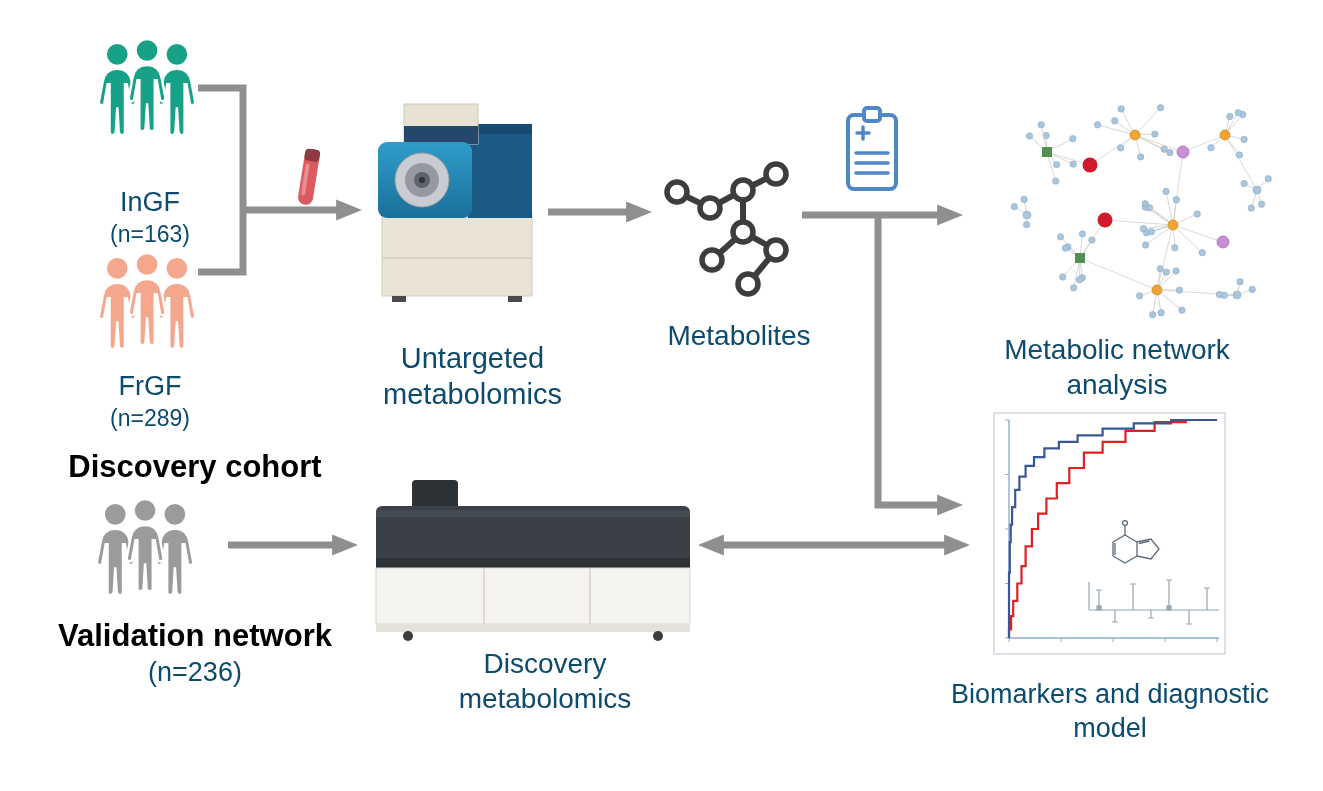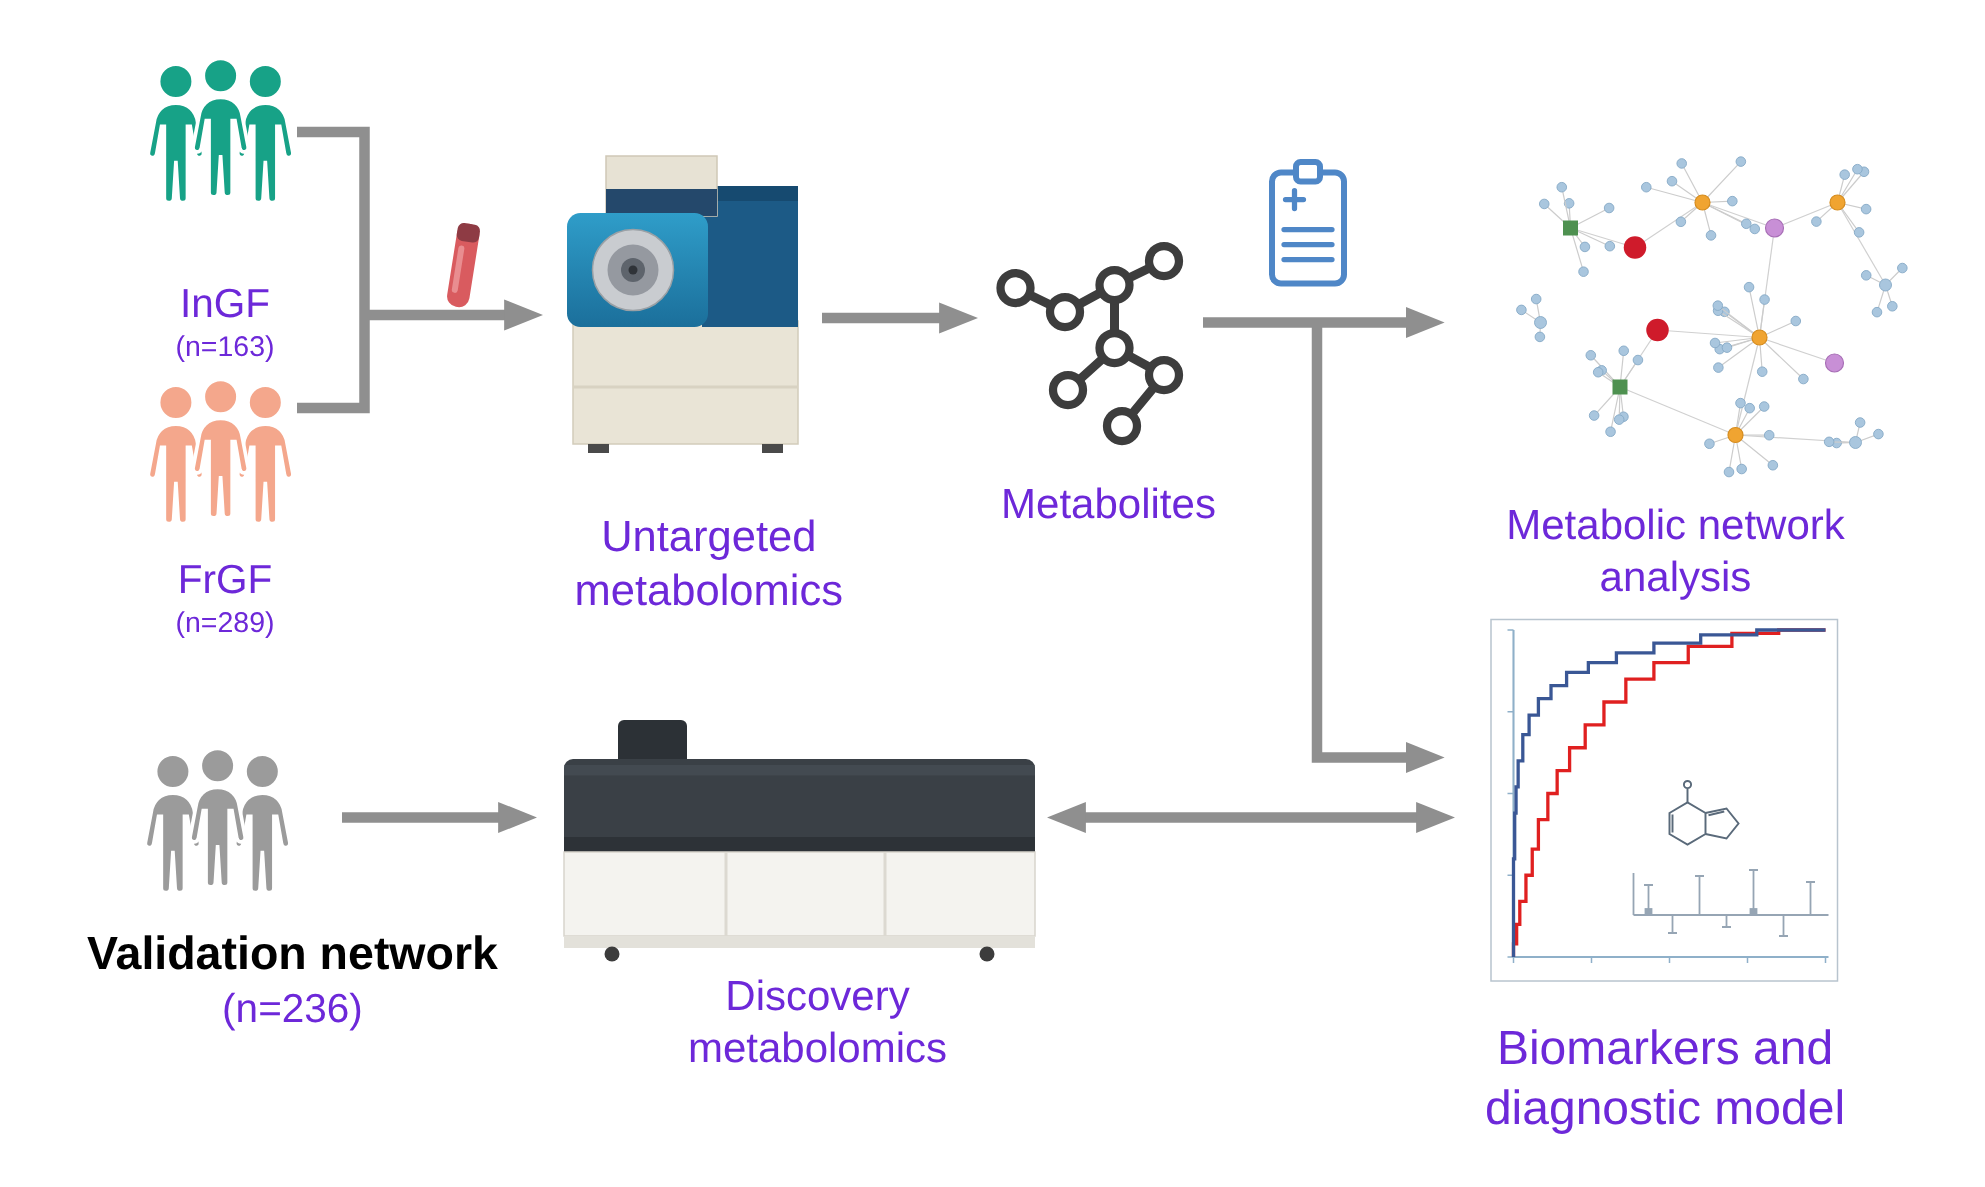--- a/index.html
+++ b/index.html
@@ -1,20 +1,20 @@
 <!DOCTYPE html>
 <html style="--c-ingf: #17a287; --c-frgf: #f4a78c; --c-gray: #9b9b9b; --c-arrow: #8f8f8f; --c-clip: #4f87c7; --c-tube: #d95b5f;"><head>
 <meta charset="utf-8">
 <style>
   html,body{margin:0;padding:0;background:#ffffff;}
   #canvas{position:relative;width:1323px;height:791px;background:#ffffff;overflow:hidden;
           font-family:"Liberation Sans", sans-serif;color:#111;}
   #canvas svg{position:absolute;}
-  .lbl{position:absolute;text-align:center;font-size:27px;line-height:1.25;color:#6d28d9;}
-  .lbl .sub{font-size:19px;text-align:center;}
+  .lbl{position:absolute;text-align:center;font-size:27px;line-height:1.25;color:#0c4a6e;}
+  .lbl .sub{font-size:23px;text-align:center;}
   .bold{font-weight:700;font-size:31px;color:#000;}
   .people use{stroke:#ffffff;stroke-width:2.5;}
   .g-green{fill:var(--c-ingf,#17a287);}
   .g-salmon{fill:var(--c-frgf,#f4a78c);}
   .g-gray{fill:var(--c-gray,#9b9b9b);}
   #arrows path.ar{stroke:var(--c-arrow,#8f8f8f);stroke-width:7;fill:none;}
   #arrows path.br{stroke:var(--c-arrow,#8f8f8f);stroke-width:7;fill:none;}
   .ah{fill:var(--c-arrow,#8f8f8f);}
   .clip-s{stroke:var(--c-clip,#4f87c7);fill:none;stroke-linecap:round;}
   .mol-e{stroke:#3d3d3d;stroke-width:6;stroke-linecap:round;}
@@ -331,27 +331,28 @@
   <div class="lbl" style="left:75px;top:186px;width:150px">
     <div>InGF</div>
     <div class="sub">(n=163)</div>
   </div>
 
   <div class="lbl" style="left:75px;top:370px;width:150px">
     <div>FrGF</div>
     <div class="sub">(n=289)</div>
   </div>
 
+  <div class="lbl bold" style="left:10px;top:448px;width:370px">Discovery cohort</div>
 
   <div class="lbl bold" style="left:10px;top:617px;width:370px">Validation network</div>
   <div class="lbl" style="left:10px;top:656px;width:370px">(n=236)</div>
 
   <div class="lbl" style="left:345px;top:340px;width:255px;font-size:29px">Untargeted metabolomics</div>
 
   <div class="lbl" style="left:639px;top:318px;width:200px;font-size:28px">Metabolites</div>
 
   <div class="lbl" style="left:962px;top:332px;width:310px;font-size:28px">Metabolic network analysis</div>
 
   <div class="lbl" style="left:420px;top:646px;width:250px;font-size:28px">Discovery metabolomics</div>
 
-  <div class="lbl" style="left:950px;top:678px;width:320px;font-size:32px">Biomarkers and diagnostic model</div>
+  <div class="lbl" style="left:950px;top:678px;width:320px;font-size:27px">Biomarkers and diagnostic model</div>
 
 </div>
 
 </body></html>

